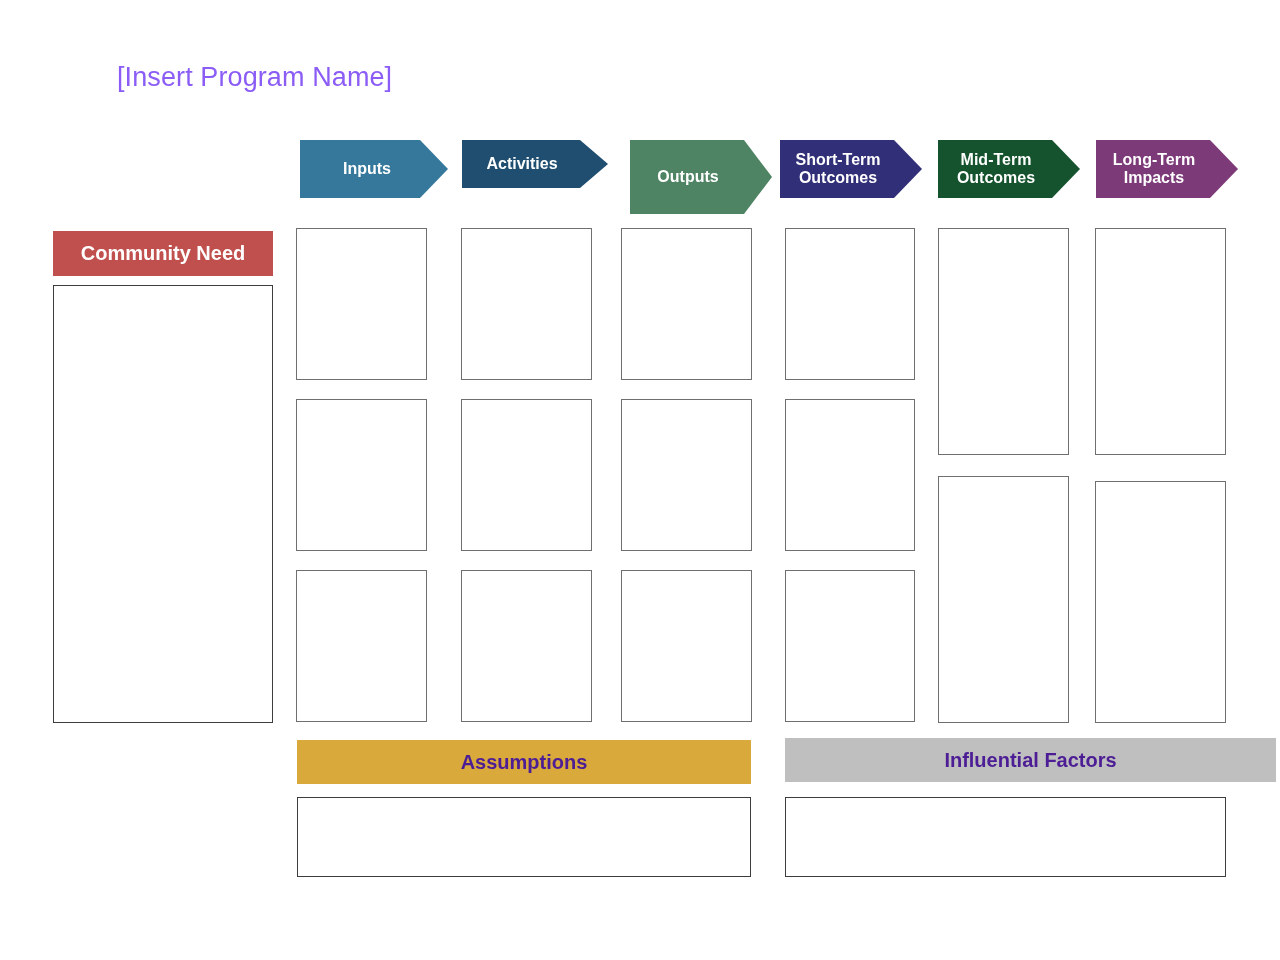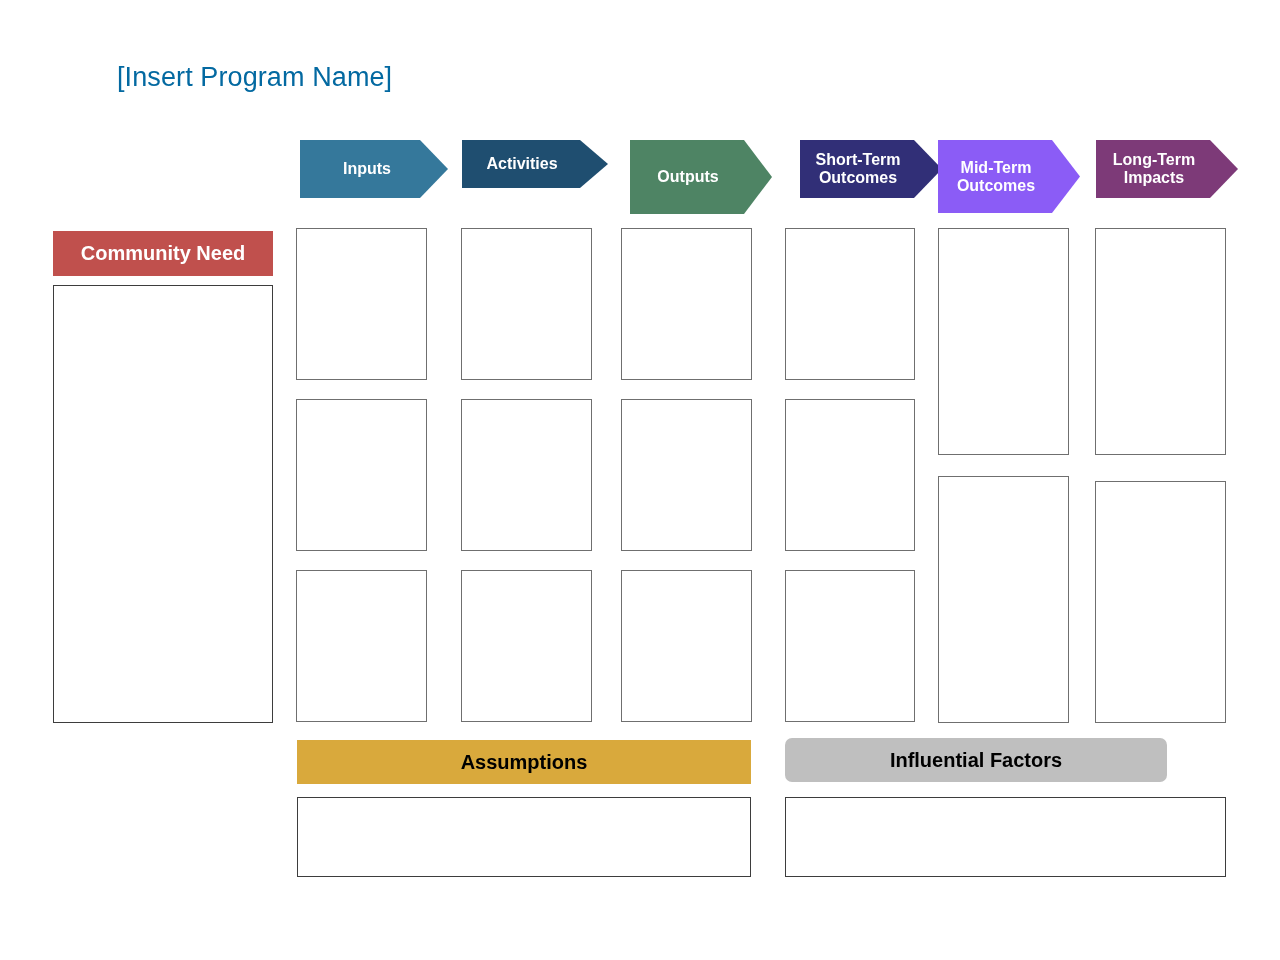--- a/index.html
+++ b/index.html
@@ -16,21 +16,21 @@
     color: #000000;
   }
 
   
   #page-title {
     position: absolute;
     left: 117px;
     top: 62px;
     font-size: 27px;
     font-weight: 400;
-    color: #0369a1;
+    color: #8b5cf6;
     letter-spacing: 0.1px;
     white-space: nowrap;
     text-align: center;
   }
 
   
   #stage {
     position: absolute;
     left: 0; top: 0;
     width: 1280px;
@@ -60,21 +60,21 @@
   .bar {
     position: absolute;
     display: flex;
     align-items: center;
     justify-content: center;
     font-weight: bold;
     font-size: 20px;
     box-sizing: border-box;
   }
   .bar.white-text { color: #ffffff; }
-  .bar.black-text { color: #000000; }
+  .bar.black-text { color: #4c1d95; }
 
   
   .box {
     position: absolute;
     background: #ffffff;
     border: 1px solid #6f6f6f;
     box-sizing: border-box;
   }
   .box.thick {
     border: 1.5px solid #3d3d3d;
@@ -96,27 +96,27 @@
       <div class="chev" style="left: 462px; top: 140px; width: 146px; height: 48px; background: rgb(31, 78, 112);">
         <div style="width: 100%;">
           <span>Activities</span>
         </div>
       </div>
       <div class="chev" style="left: 622px; top: 140px; width: 142px; height: 74px; background: rgb(78, 132, 100); margin-left: 8px;">
         <div style="width: 100%;">
           <span>Outputs</span>
         </div>
       </div>
-      <div class="chev" style="left: 780px; top: 140px; width: 142px; height: 58px; background: rgb(49, 47, 119); margin-left: 20px;">
+      <div class="chev" style="left: 780px; top: 140px; width: 142px; height: 58px; background: rgb(49, 47, 119);">
         <div style="width: 100%;">
           <span>Short-Term</span>
           <span>Outcomes</span>
         </div>
       </div>
-      <div class="chev" style="left: 938px; top: 140px; width: 142px; height: 73px; background: #8b5cf6;">
+      <div class="chev" style="left: 938px; top: 140px; width: 142px; height: 58px; background: #14532d;">
         <div style="width: 100%;">
           <span>Mid-Term</span>
           <span>Outcomes</span>
         </div>
       </div>
       <div class="chev" style="left: 1096px; top: 140px; width: 142px; height: 58px; background: rgb(125, 58, 120);">
         <div style="width: 100%;">
           <span>Long-Term</span>
           <span>Impacts</span>
         </div>
@@ -147,19 +147,19 @@
       <div class="box" style="left: 938px; top: 476px; width: 131px; height: 247px;"></div>
       <div class="box" style="left: 1095px; top: 228px; width: 131px; height: 227px;"></div>
       <div class="box" style="left: 1095px; top: 481px; width: 131px; height: 242px;"></div>
     </div>
 
   <div id="footer">
       <div class="bar black-text" style="left: 297px; top: 740px; width: 454px; height: 44px; background: rgb(217, 169, 60);">
         <span>Assumptions</span>
       </div>
       <div class="box thick" style="left: 297px; top: 797px; width: 454px; height: 80px;"></div>
-      <div class="bar black-text" style="left: 785px; top: 738px; width: 382px; height: 44px; background: rgb(191, 191, 191); border-radius: 7px;">
+      <div class="bar black-text" style="left: 785px; top: 738px; width: 491px; height: 44px; background: rgb(191, 191, 191);">
         <span>Influential Factors</span>
       </div>
       <div class="box thick" style="left: 785px; top: 797px; width: 441px; height: 80px;"></div>
     </div>
 
 </div>
 
 </body></html>

